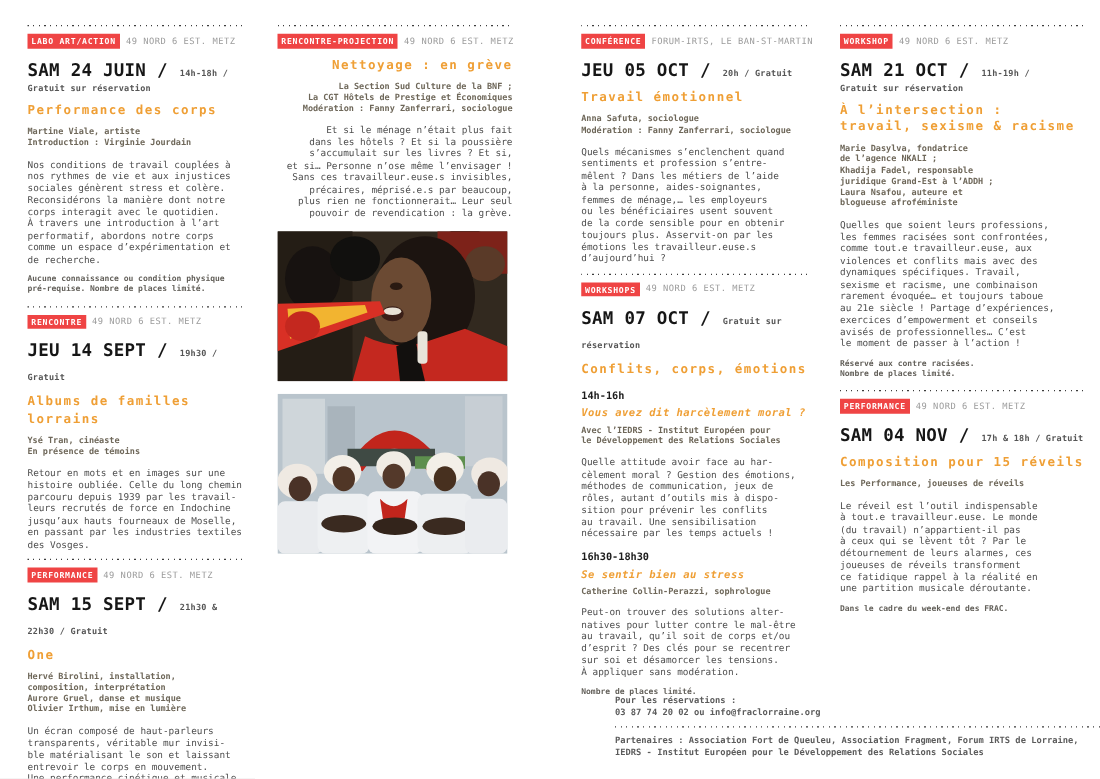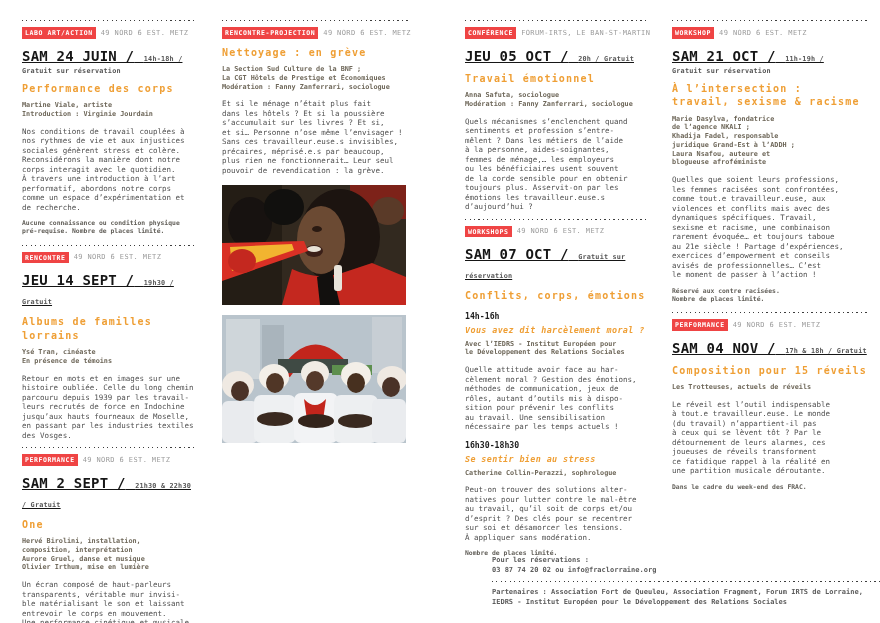--- a/index.html
+++ b/index.html
@@ -2,30 +2,30 @@
 <html><head>
 <meta charset="utf-8">
 <style>
   html,body{margin:0;padding:0;background:#e8e8e8;}
   .page{
     position:relative;width:880px;height:623px;background:#ffffff;overflow:hidden;
     font-family:"DejaVu Sans Mono","Liberation Mono",monospace;color:#4f4f4f;
   }
   .col{position:absolute;top:20px;}
   #col1{left:22px;width:172px;}
-  #col2{left:222px;width:188px;}
+  #col2{left:222px;width:188px;text-align:right;}
   #col3{left:465px;width:182px;}
   #col4{left:672px;width:196px;}
 
   .rule{height:2px;background-image:repeating-linear-gradient(90deg,#3c3c3c 0 1px,transparent 1px 4.5px);background-size:100% 1px;background-repeat:no-repeat;background-position:0 0;margin-bottom:5px;}
   .block{margin-bottom:4px;}
   .tagrow{display:flex;align-items:center;gap:5px;margin-bottom:7px;white-space:nowrap;}
   .tag{background:#ef4444;color:#fff;font-size:6.5px;font-weight:bold;letter-spacing:.6px;padding:2px 3px 1.5px;}
   .venue{color:#9b9b9b;font-size:7px;letter-spacing:.4px;}
-  .daterow{color:#161616;margin-bottom:2px;text-decoration:underline;}
+  .daterow{color:#161616;margin-bottom:2px;}
   .date{font-size:14px;font-weight:bold;letter-spacing:.2px;}
   .time{font-size:6.8px;color:#555;font-weight:bold;letter-spacing:.2px;}
   .resv{font-size:6.8px;color:#555;font-weight:bold;margin-top:2px;letter-spacing:.2px;}
   .title{color:#ef9f35;font-size:10px;font-weight:bold;letter-spacing:1.2px;margin:7px 0 6px;line-height:13.5px;white-space:pre-line;}
   .speakers{font-size:6.8px;font-weight:bold;color:#6e6759;line-height:8.8px;white-space:pre-line;margin-bottom:8px;}
   .body{font-size:7.5px;color:#4f4f4f;line-height:9.5px;white-space:pre-line;margin:0 0 7px;}
   .note{font-size:6.4px;font-weight:bold;color:#63605a;line-height:8.2px;white-space:pre-line;margin-bottom:9px;}
   .stime{font-size:8.2px;font-weight:bold;color:#1c1c1c;margin:8px 0 4px;}
   .ssub{font-size:8.4px;font-style:italic;font-weight:bold;color:#ef9f35;letter-spacing:.4px;margin-bottom:5px;}
   .photo{display:block;width:184px;margin-top:10px;}
@@ -89,21 +89,21 @@
 des Vosges.</p>
     </section>
 
     <section class="block">
       <div class="rule"></div>
       <div class="tagrow">
         <span class="tag">PERFORMANCE</span>
         <span class="venue">49 NORD 6 EST. METZ</span>
       </div>
       <div class="daterow">
-        <span class="date">SAM 2 SEPT /</span>
+        <span class="date">SAM 15 SEPT /</span>
         <span class="time">21h30 &amp; 22h30 / Gratuit</span>
       </div>
       <h2 class="title">One</h2>
       <div class="speakers">Hervé Birolini, installation,
 composition, interprétation
 Aurore Gruel, danse et musique
 Olivier Irthum, mise en lumière</div>
       <p class="body">Un écran composé de haut-parleurs
 transparents, véritable mur invisi-
 ble matérialisant le son et laissant
@@ -305,21 +305,21 @@
       <div class="rule"></div>
       <div class="tagrow">
         <span class="tag">PERFORMANCE</span>
         <span class="venue">49 NORD 6 EST. METZ</span>
       </div>
       <div class="daterow">
         <span class="date">SAM 04 NOV /</span>
         <span class="time">17h &amp; 18h / Gratuit</span>
       </div>
       <h2 class="title">Composition pour 15 réveils</h2>
-      <div class="speakers">Les Trotteuses, actuels de réveils</div>
+      <div class="speakers">Les Performance, joueuses de réveils</div>
       <p class="body">Le réveil est l’outil indispensable
 à tout.e travailleur.euse. Le monde
 (du travail) n’appartient-il pas
 à ceux qui se lèvent tôt ? Par le
 détournement de leurs alarmes, ces
 joueuses de réveils transforment
 ce fatidique rappel à la réalité en
 une partition musicale déroutante.</p>
       <div class="note">Dans le cadre du week-end des FRAC.</div>
     </section>

